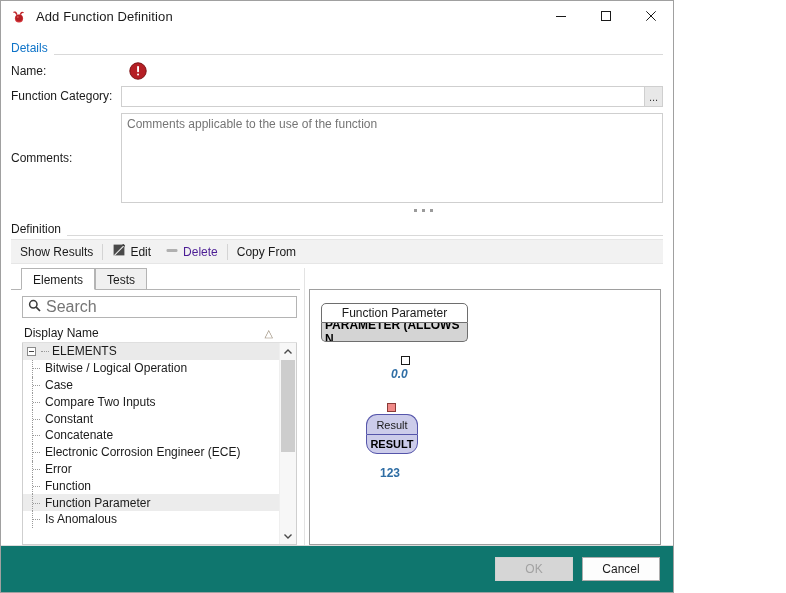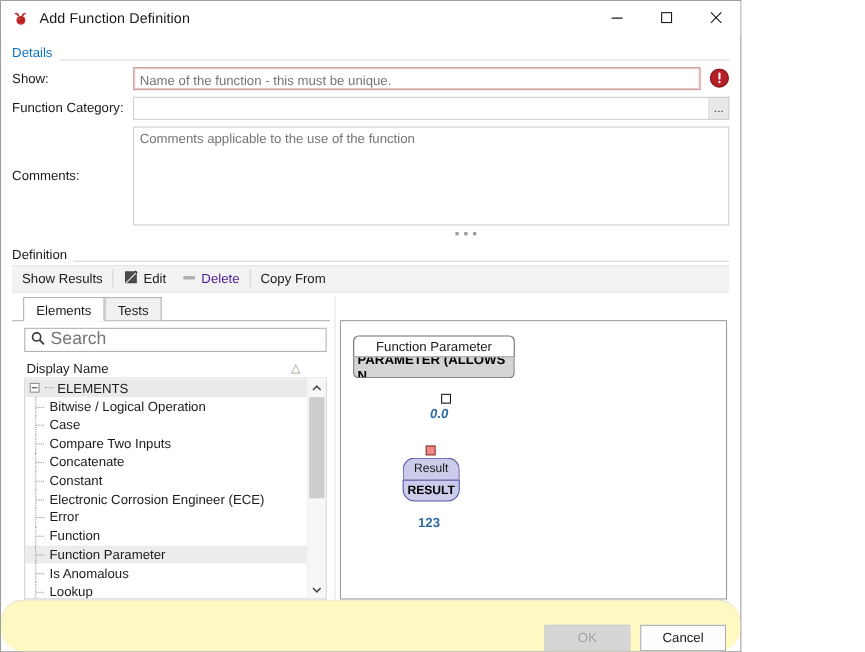--- a/index.html
+++ b/index.html
@@ -500,28 +500,27 @@
     font-weight: bold;
     color: #000000;
   }
   #result-port { left: 21px; top: -11px; }
   #result-val { left: 14px; top: 52px; }
 
   
   #footer {
     height: 46px;
     min-height: 46px;
-    background: #fef9c3;
+    background: #0f766e;
     border-top: 1px solid #dcdcdc;
     display: flex;
-    align-items: flex-end;
+    align-items: center;
     justify-content: flex-end;
     padding-right: 13px;
     gap: 9px;
-    border-radius: 20px;
   }
   .dlg-btn {
     box-sizing: border-box;
     width: 78px; height: 24px;
     font-family: "Liberation Sans", sans-serif;
     font-size: 12px;
     display: flex;
     align-items: center;
     justify-content: center;
   }
@@ -574,22 +573,21 @@
 
   <div id="details-group">
     <div class="group-header">
       <span class="group-title blue">Details</span>
       <span class="group-rule"></span>
     </div>
 
     <div id="form">
 
       <div class="frow">
-        <label class="flabel">Show:</label>
-        <input id="name-input" class="finput err" type="text" placeholder="Name of the function - this must be unique." style="">
+        <label class="flabel">Name:</label>
         <span id="err-icon">
           <svg width="18" height="18" viewBox="0 0 18 18">
             <circle cx="9" cy="9" r="8.2" fill="#b51f25" stroke="#7e1216" stroke-width="1"></circle>
             <rect x="8.1" y="4.0" width="1.9" height="6.3" rx="0.8" fill="#ffffff"></rect>
             <rect x="8.1" y="11.5" width="1.9" height="2.1" rx="0.8" fill="#ffffff"></rect>
           </svg>
         </span>
       </div>
 
       <div class="frow">
@@ -686,42 +684,39 @@
             <div class="trow child">
               <span>Bitwise / Logical Operation</span>
             </div>
             <div class="trow child">
               <span>Case</span>
             </div>
             <div class="trow child">
               <span>Compare Two Inputs</span>
             </div>
             <div class="trow child">
+              <span>Constant</span>
+            </div>
+            <div class="trow child">
               <span>Concatenate</span>
-            </div>
-            <div class="trow child">
-              <span>Constant</span>
             </div>
             <div class="trow child">
               <span>Electronic Corrosion Engineer (ECE)</span>
             </div>
             <div class="trow child">
               <span>Error</span>
             </div>
             <div class="trow child">
               <span>Function</span>
             </div>
             <div class="trow child sel">
               <span>Function Parameter</span>
             </div>
             <div class="trow child">
               <span>Is Anomalous</span>
-            </div>
-            <div class="trow child">
-              <span>Lookup</span>
             </div>
           </div>
 
           <div id="tree-scroll">
             <div class="sb-arrow">
               <svg width="10" height="8" viewBox="0 0 10 8">
                   <polyline points="1.5,5.5 5,2 8.5,5.5" fill="none" stroke="#4a4a4a" stroke-width="1.4"></polyline>
                 </svg>
             </div>
             <div id="sb-track">

